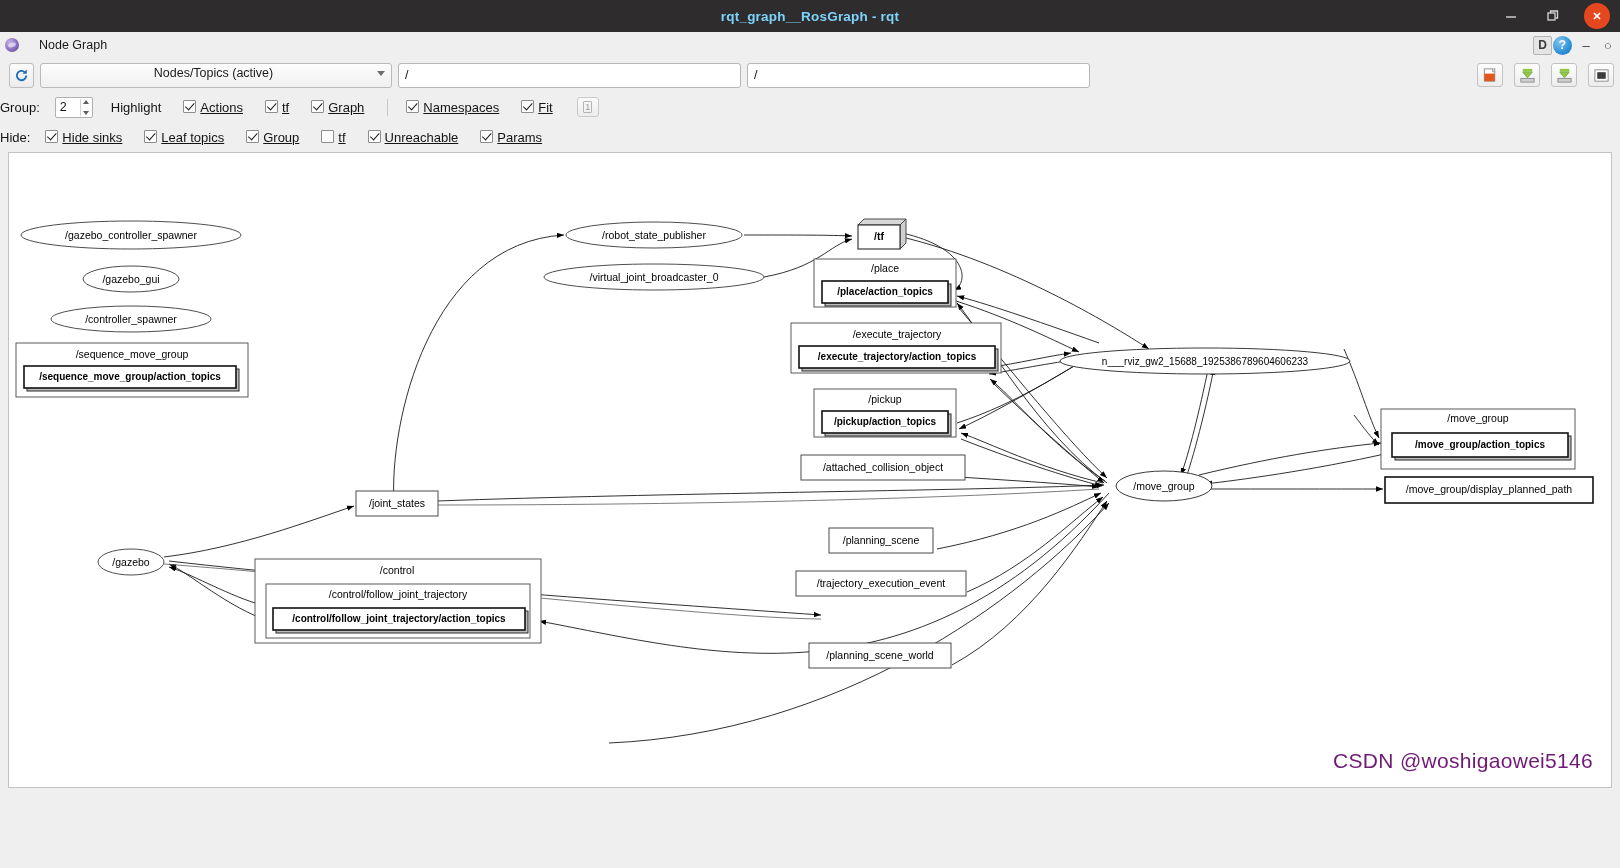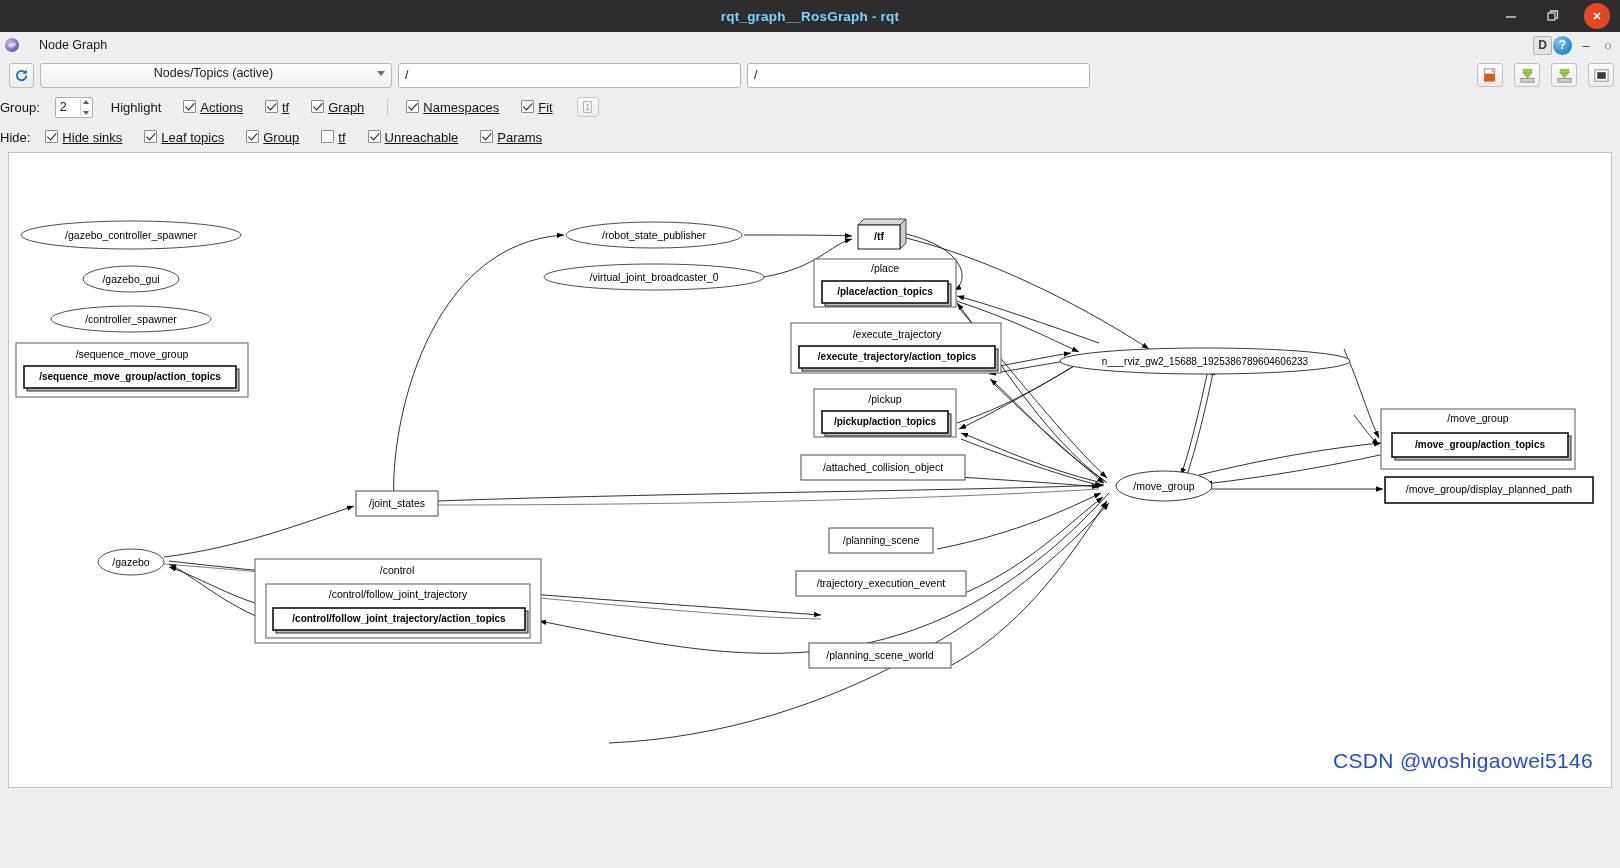--- a/index.html
+++ b/index.html
@@ -269,21 +269,21 @@
   .node-label {
     font-family: "Liberation Sans", sans-serif;
     fill: #000;
     text-anchor: middle;
     dominant-baseline: middle;
   }
   .watermark {
     position: absolute;
     right: 18px; bottom: 14px;
     font-size: 21px;
-    color: #1d4ed8;
+    color: #701a75;
     font-family: "Liberation Sans", sans-serif;
     letter-spacing: .3px;
   }
 </style>
 </head>
 <body>
 
 <div id="titlebar">
   <div class="title">rqt_graph__RosGraph - rqt</div>
   <div id="wincontrols">

